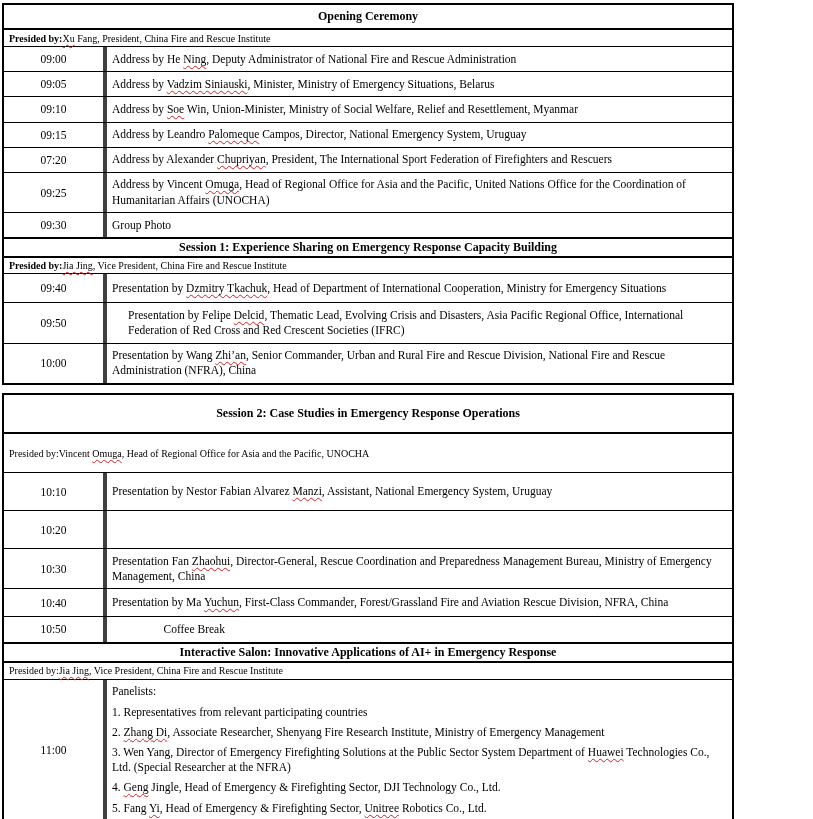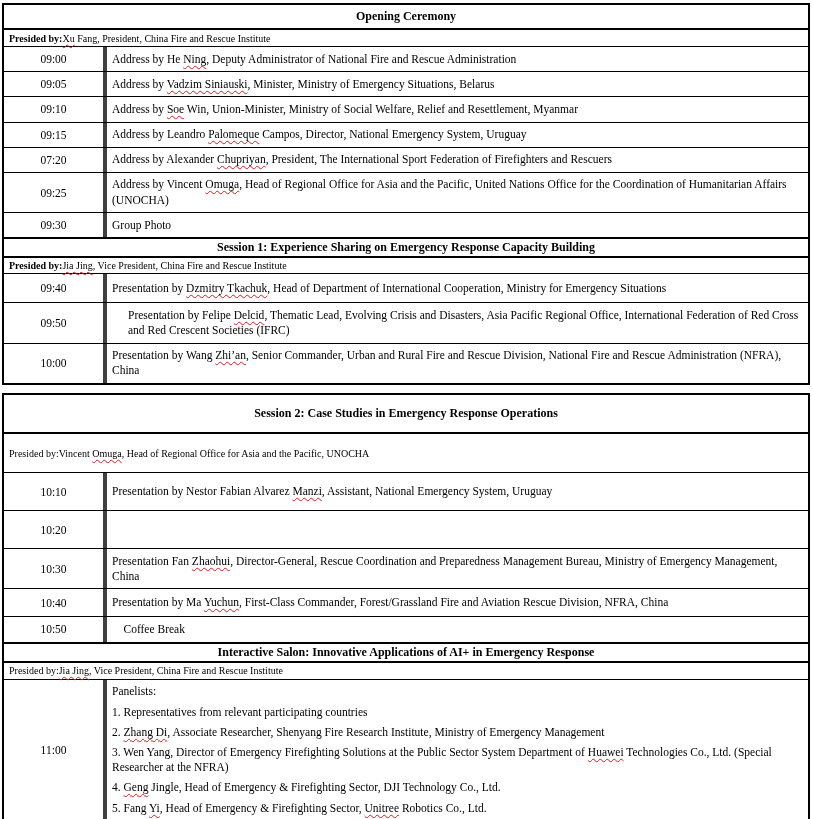--- a/index.html
+++ b/index.html
@@ -5,21 +5,21 @@
   html, body { margin: 0; padding: 0; background: #ffffff; }
   body {
     width: 813px; height: 819px;
     font-family: "Liberation Serif", "DejaVu Serif", serif;
     color: #000000;
     overflow: hidden;
   }
   .page { padding: 3px 3px 0 2px; }
   .doc-table {
     border: 2px solid #000000;
-    width: 808px;
+    width: 732px;
     box-sizing: border-box;
     background: #ffffff;
   }
   .row { box-sizing: border-box; border-top: 1px solid #000000; }
   .row:first-child { border-top: none; }
   .row.header:not(:first-child) { border-top-width: 2px; }
   .row.header + .row { border-top-width: 2px; }
   .row.header {
     display: flex; align-items: center; justify-content: center;
     text-align: center; font-weight: bold; font-size: 12px;
@@ -157,21 +157,21 @@
         <div class="cell desc">
           <p>Presentation Fan <span class="sp">Zhaohui</span>, Director-General, Rescue Coordination and Preparedness Management Bureau, Ministry of Emergency Management, China</p>
         </div>
       </div>
       <div class="row item" style="min-height: 28px;">
         <div class="cell time">10:40</div>
         <div class="cell desc">
           <p>Presentation by Ma <span class="sp">Yuchun</span>, First-Class Commander, Forest/Grassland Fire and Aviation Rescue Division, NFRA, China</p>
         </div>
       </div>
-      <div class="row item" style="min-height: 22px;">
+      <div class="row item" style="min-height: 22px; gap: 40px;">
         <div class="cell time">10:50</div>
         <div class="cell desc">
           <p>&nbsp;&nbsp;&nbsp;&nbsp;Coffee Break</p>
         </div>
       </div>
       <div class="row header" style="min-height: 18px;">
         <span>Interactive Salon: Innovative Applications of AI+ in Emergency Response</span>
       </div>
       <div class="row presided" style="min-height: 18px;">
         <span class="plabel">Presided by:</span>

